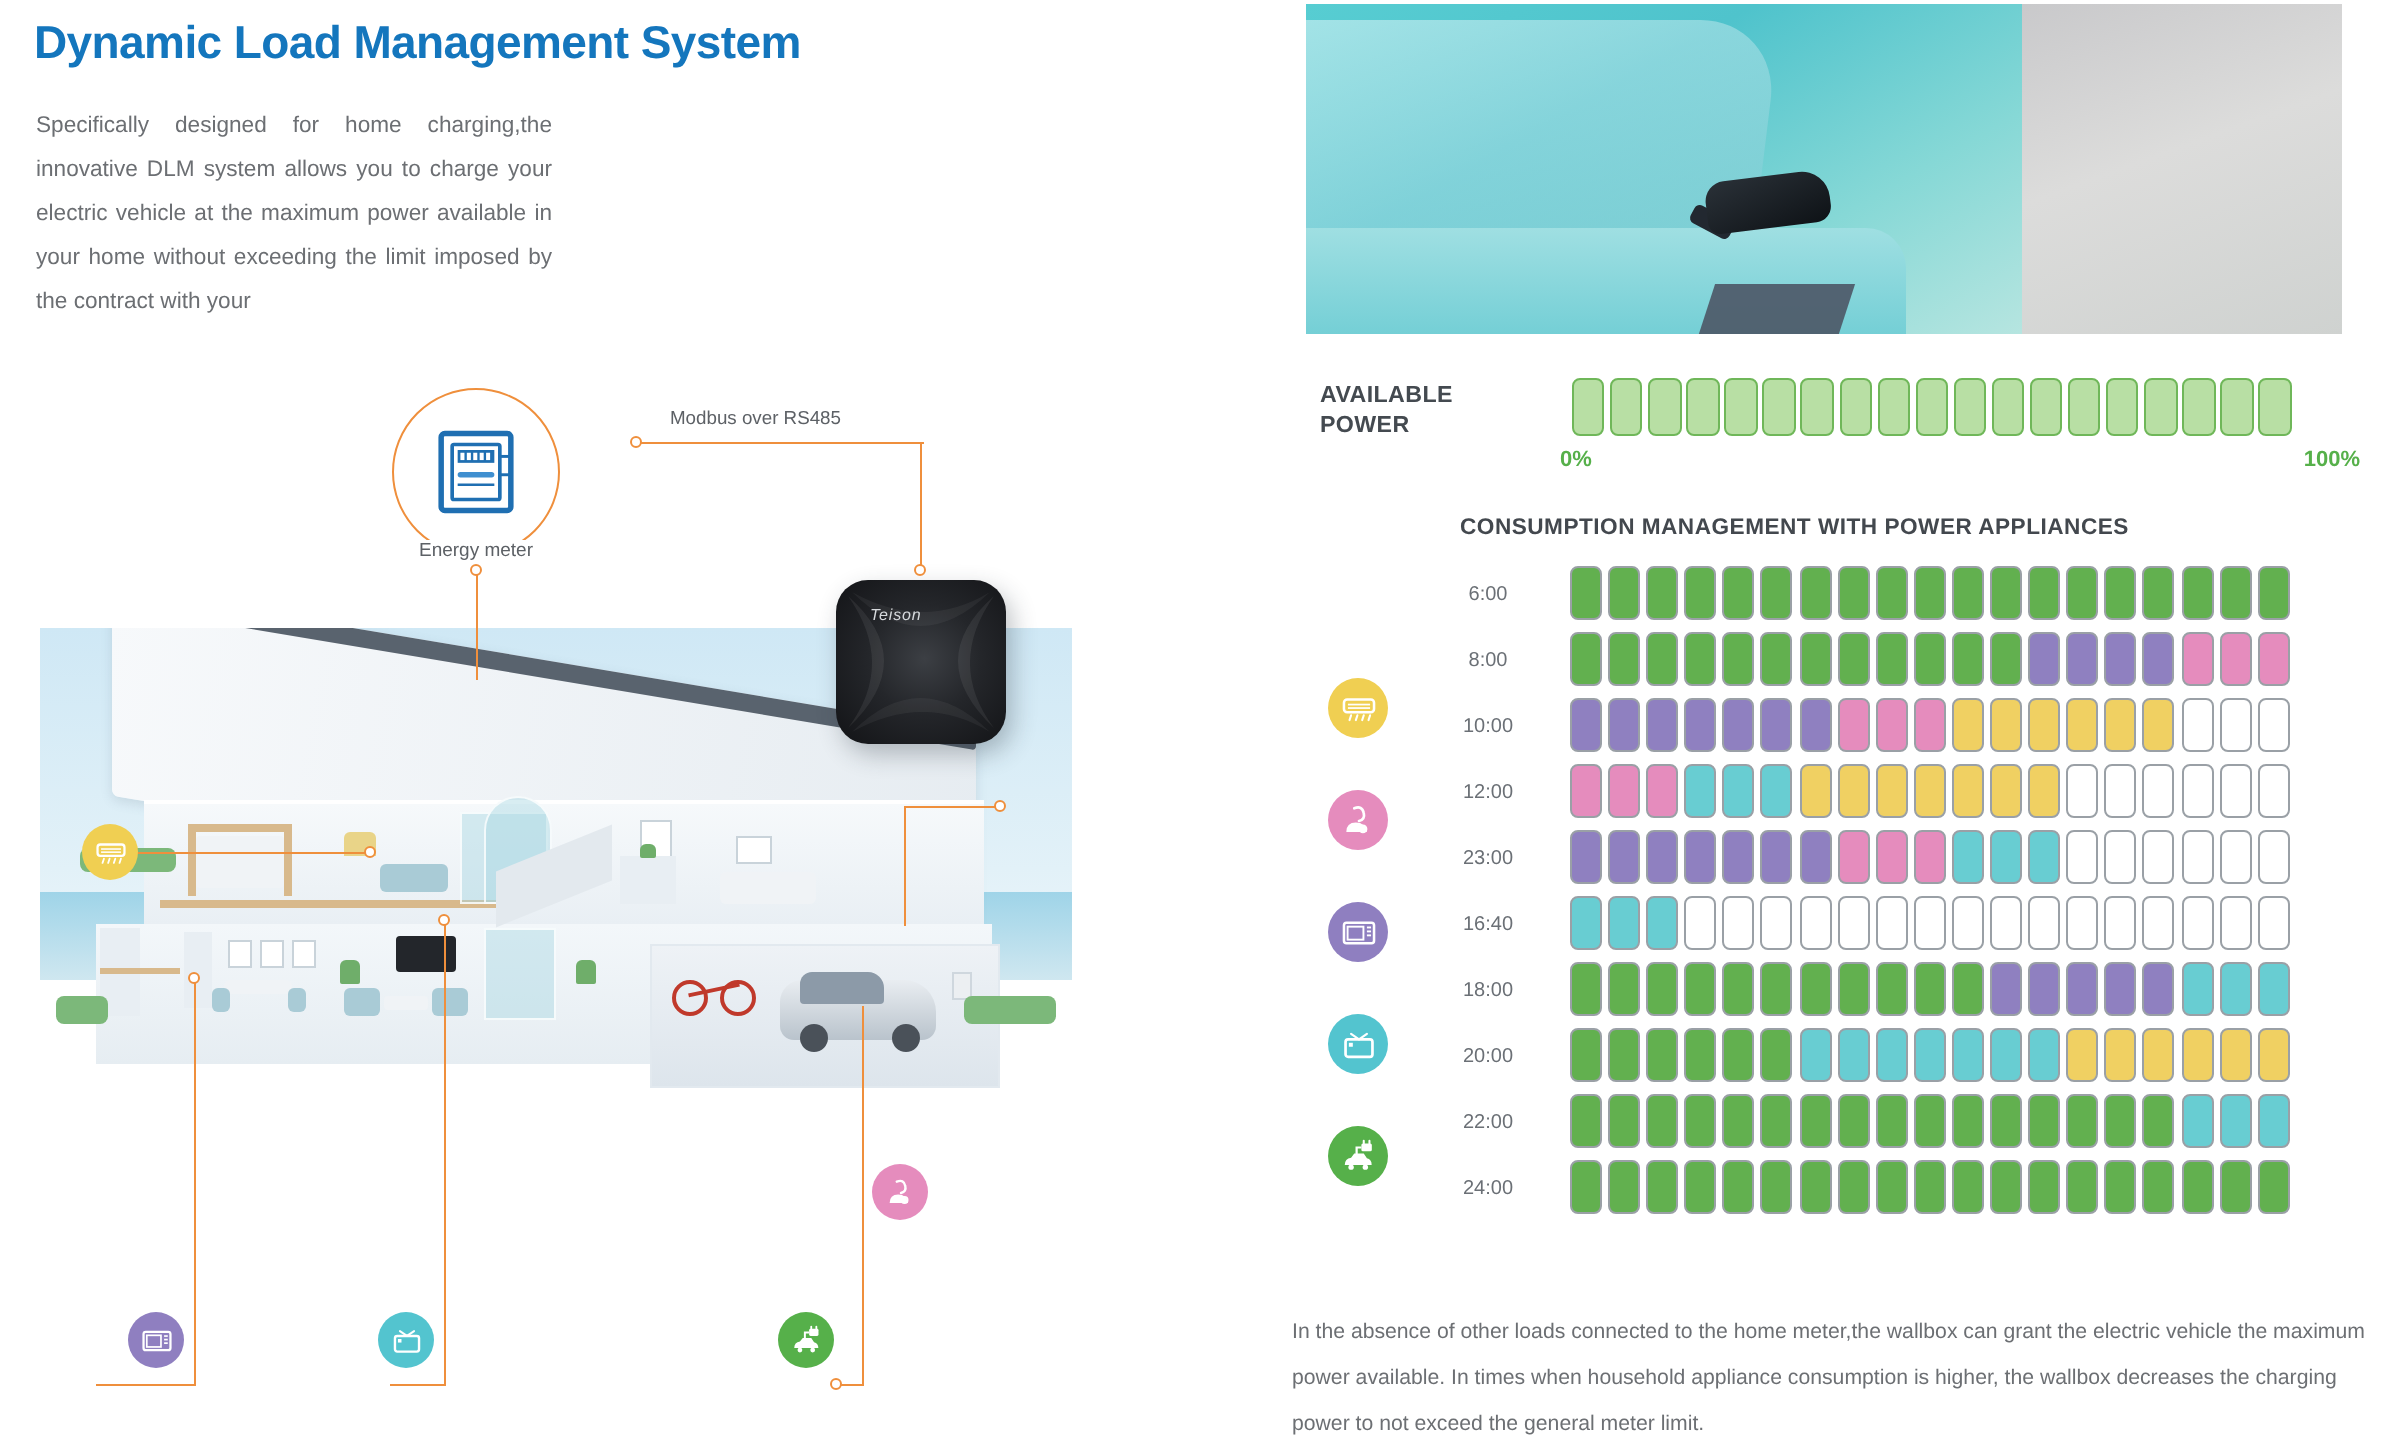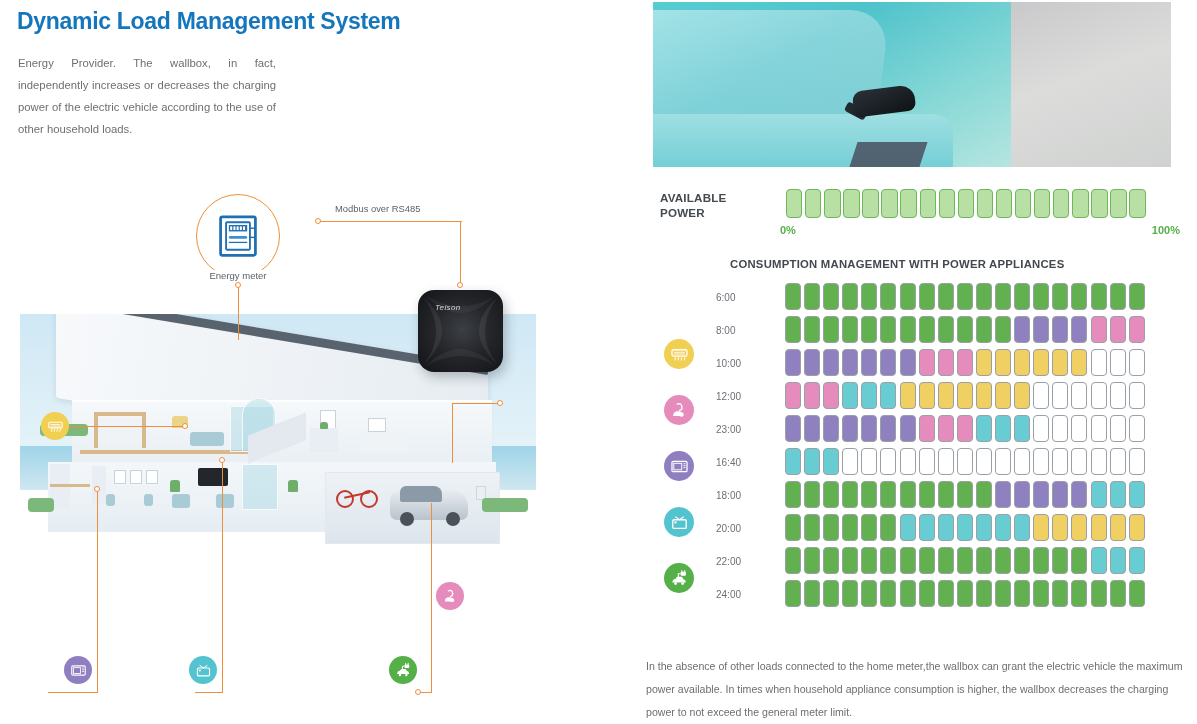--- a/index.html
+++ b/index.html
@@ -174,21 +174,21 @@
 
   .cm-title {
     position:absolute; left:90px; top:258px; font-size:11.3px; font-weight:bold;
     color:#43484e; letter-spacing:.25px;
   }
 
   
   .grid-wrap { position:absolute; left:0px; top:283px; width:557px; }
   .grow { position:relative; height:33px; }
   .gtime {
-    position:absolute; left:76px; top:9px; width:56px; text-align:left;
+    position:absolute; left:76px; top:9px; width:56px; text-align:center;
     font-size:10px; color:#6b7076;
   }
   .gcells { position:absolute; left:145px; top:0px; display:flex; gap:3.1px; }
   .gcell { width:16px; height:27px; border-radius:4px; border:1.1px solid #9aa0a6; }
 
   .app-icons { position:absolute; left:0; top:283px; width:60px; }
   .aicon {
     position:absolute; left:24px; width:30px; height:30px; border-radius:50%;
     display:flex; align-items:center; justify-content:center;
   }
@@ -203,21 +203,21 @@
 <body>
 
 <div class="page">
 
   <div class="left">
 
     <h1 class="title">Dynamic Load Management System</h1>
 
     <div class="body-cols">
       <div class="body-col">
-        <p>Energy Provider. The wallbox, in fact, independently increases or decreases the charging power of the electric vehicle according to the use of other household loads.</p>
+        <p>Specifically designed for home charging,the innovative DLM system allows you to charge your electric vehicle at the maximum power available in your home without exceeding the limit imposed by the contract with your</p>
       </div>
     </div>
 
     <div class="diagram">
 
       <div class="oline" style="left:318px; top:46px; width:144px; height:1.4px;"></div>
       <div class="oline" style="left:460px; top:46px; width:1.4px; height:64px;"></div>
       <div class="odot" style="left:315px; top:43px;"></div>
       <div class="odot" style="left:457px; top:107px;"></div>
 

